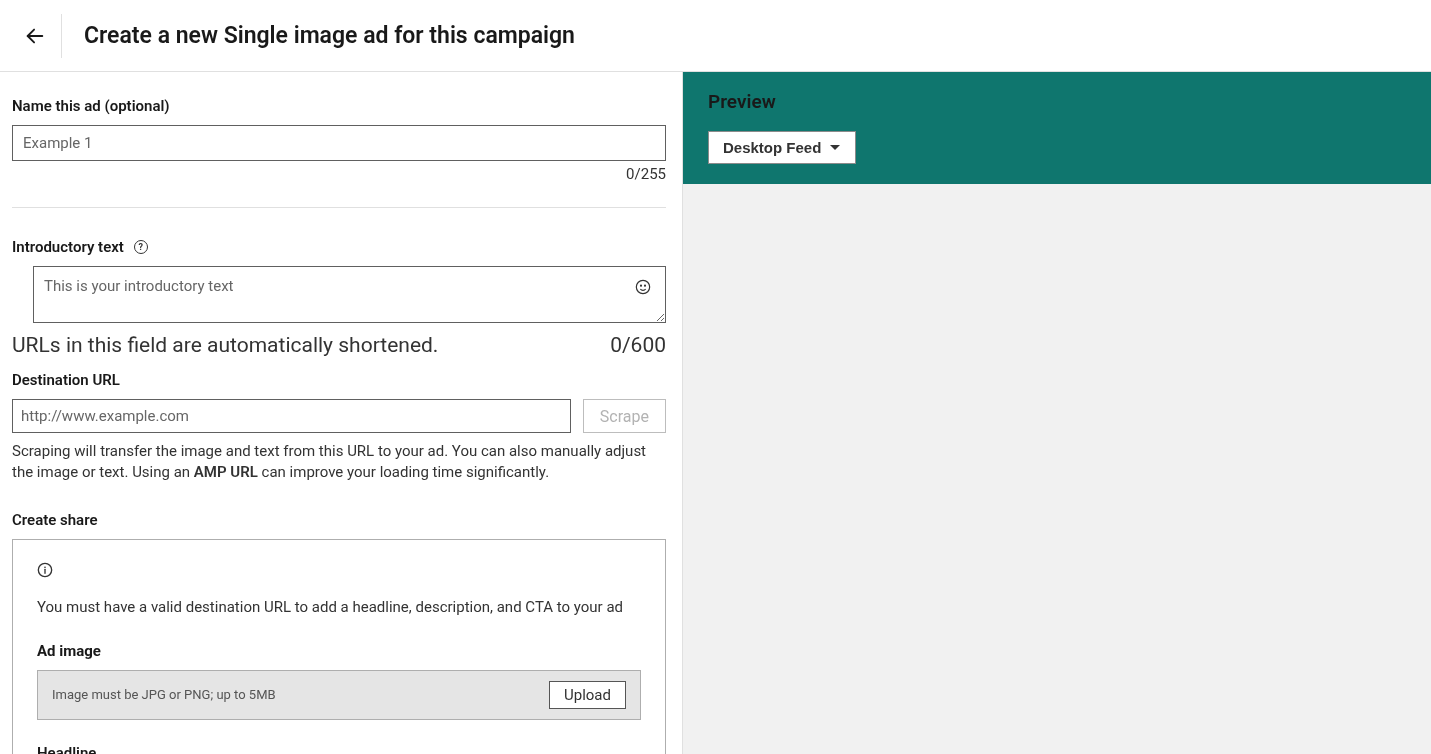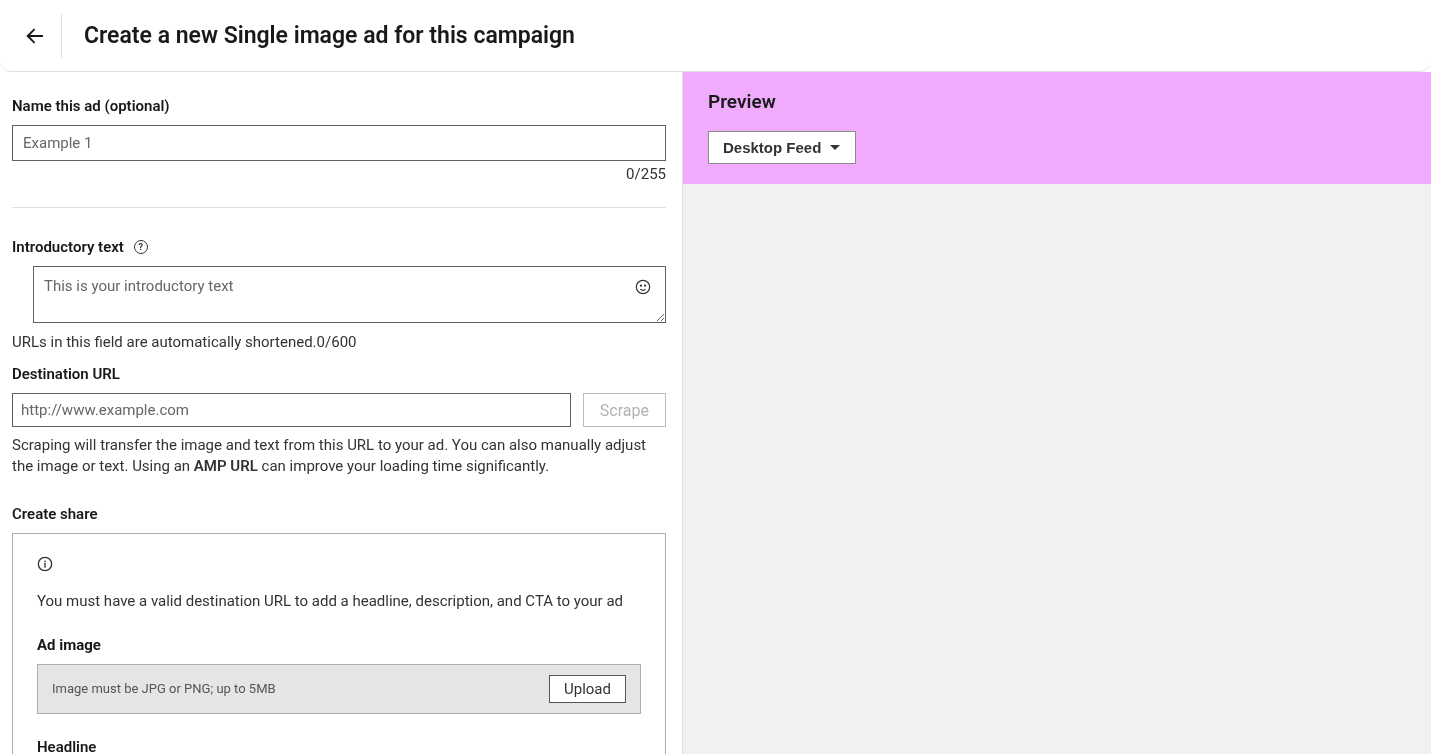--- a/index.html
+++ b/index.html
@@ -12,21 +12,20 @@
     color: #191919;
     background: #fff;
     overflow: hidden;
   }
   .header {
     display: flex;
     align-items: center;
     height: 72px;
     border-bottom: 1px solid #e0e0e0;
     padding: 0 15px;
-    border-radius: 12px;
   }
   .back-btn {
     width: 40px;
     height: 40px;
     display: flex;
     align-items: center;
     justify-content: center;
     background: none;
     border: none;
     cursor: pointer;
@@ -67,21 +66,21 @@
     background: #f5f5f5;
   }
   .right-pane {
     flex: 1;
     border-left: 1px solid #e0e0e0;
     display: flex;
     flex-direction: column;
   }
   .preview-header {
     padding: 18px 25px 20px;
-    background: #f0abfc;
+    background: #0f766e;
   }
   .preview-title {
     font-size: 19px;
     font-weight: 600;
     margin-bottom: 18px;
   }
   .preview-dropdown {
     display: inline-flex;
     align-items: center;
     border: 1px solid #8b8b8b;
@@ -127,22 +126,22 @@
     color: #666;
   }
   .counter-row {
     text-align: right;
     font-size: 15px;
     color: #333;
     margin-top: 4px;
   }
   .helper-row {
     display: flex;
-    justify-content: flex-start;
-    font-size: 15px;
+    justify-content: space-between;
+    font-size: 21px;
     color: #333;
     margin-top: 6px;
   }
   .section-divider {
     height: 1px;
     background: #e0e0e0;
     margin: 20px 0 30px 0;
   }
   .textarea-wrap {
     position: relative;

